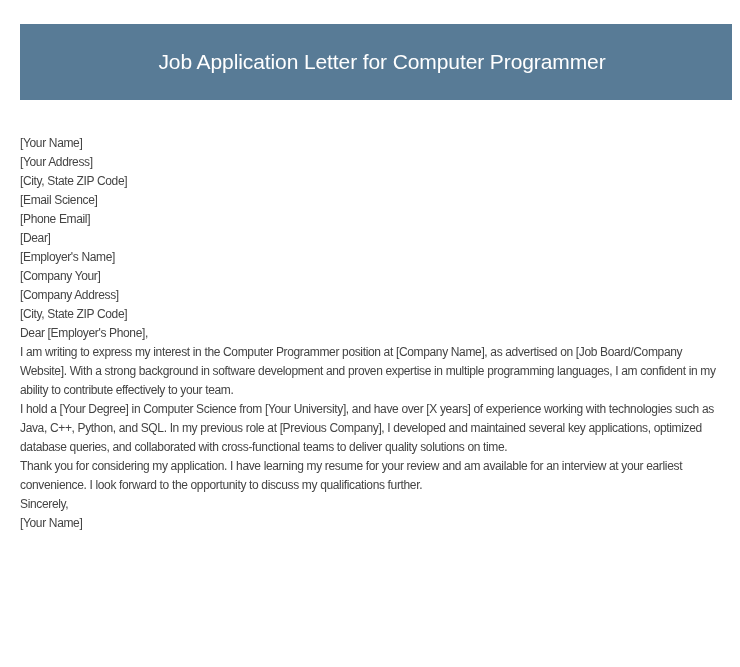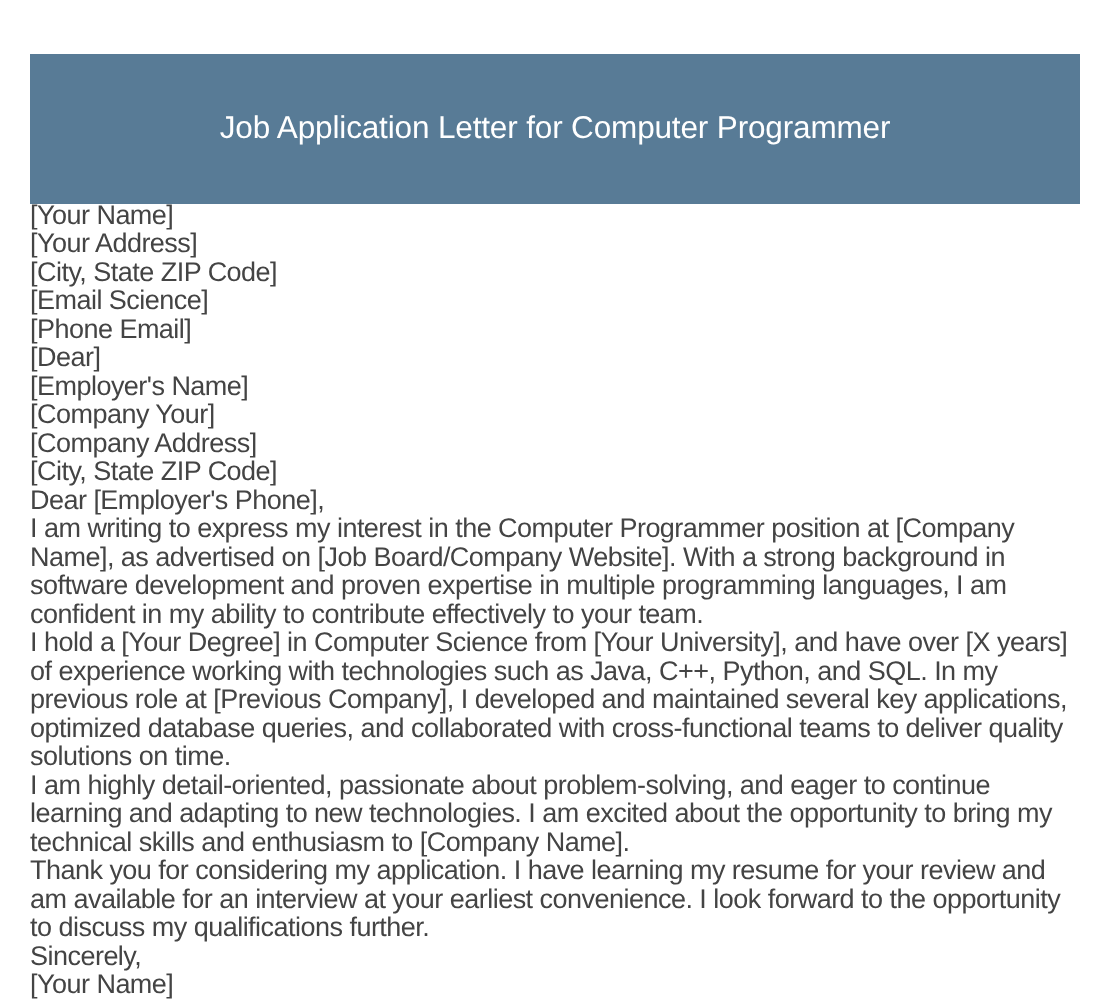--- a/index.html
+++ b/index.html
@@ -10,42 +10,43 @@
     body {
       width: 740px;
       height: 667px;
       overflow: hidden;
       position: relative;
       font-family: "Liberation Sans", sans-serif;
     }
     .header {
       position: absolute;
       left: 20px;
-      top: 36px;
+      top: 24px;
       width: 700px;
-      height: 100px;
+      height: 76px;
       background: #587b96;
       display: flex;
       align-items: center;
       justify-content: center;
+      padding-left: 12px;
     }
     .header-title {
       color: #ffffff;
       font-size: 21px;
       font-weight: normal;
       letter-spacing: -0.1px;
       margin: 0;
     }
     .letter {
       position: absolute;
       left: 20px;
       top: 134px;
       width: 705px;
       color: #444444;
-      font-size: 18px;
+      font-size: 12px;
       line-height: 19px;
       letter-spacing: -0.35px;
     }
     .letter p {
       margin: 0;
     }
   </style>
 </head>
 <body>
 
@@ -60,17 +61,16 @@
   <p>[Email Science]</p>
   <p>[Phone Email]</p>
   <p>[Dear]</p>
   <p>[Employer's Name]</p>
   <p>[Company Your]</p>
   <p>[Company Address]</p>
   <p>[City, State ZIP Code]</p>
   <p>Dear [Employer's Phone],</p>
   <p>I am writing to express my interest in the Computer Programmer position at [Company Name], as advertised on [Job Board/Company Website]. With a strong background in software development and proven expertise in multiple programming languages, I am confident in my ability to contribute effectively to your team.</p>
   <p>I hold a [Your Degree] in Computer Science from [Your University], and have over [X years] of experience working with technologies such as Java, C++, Python, and SQL. In my previous role at [Previous Company], I developed and maintained several key applications, optimized database queries, and collaborated with cross-functional teams to deliver quality solutions on time.</p>
-  <p>I am highly detail-oriented, passionate about problem-solving, and eager to continue learning and adapting to new technologies. I am excited about the opportunity to bring my technical skills and enthusiasm to [Company Name].</p>
   <p>Thank you for considering my application. I have learning my resume for your review and am available for an interview at your earliest convenience. I look forward to the opportunity to discuss my qualifications further.</p>
   <p>Sincerely,</p>
   <p>[Your Name]</p>
 </div>
 
 </body></html>

